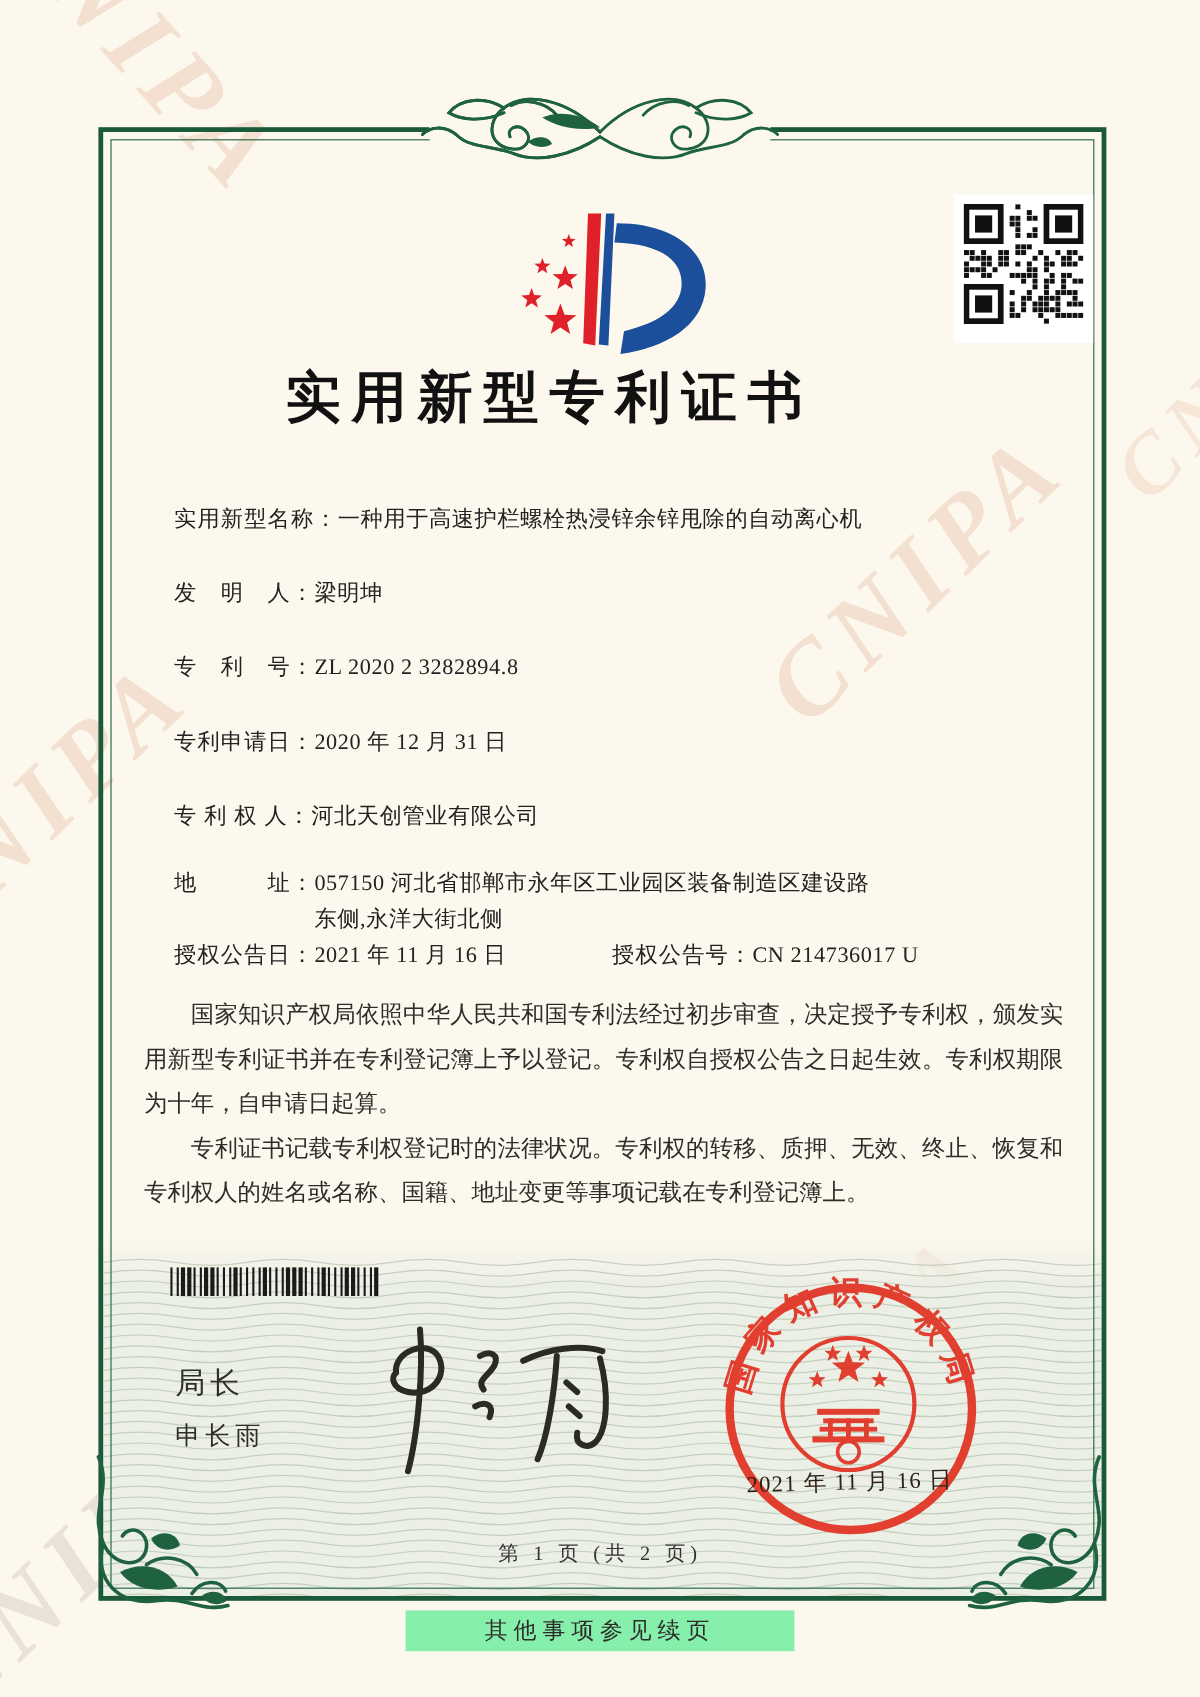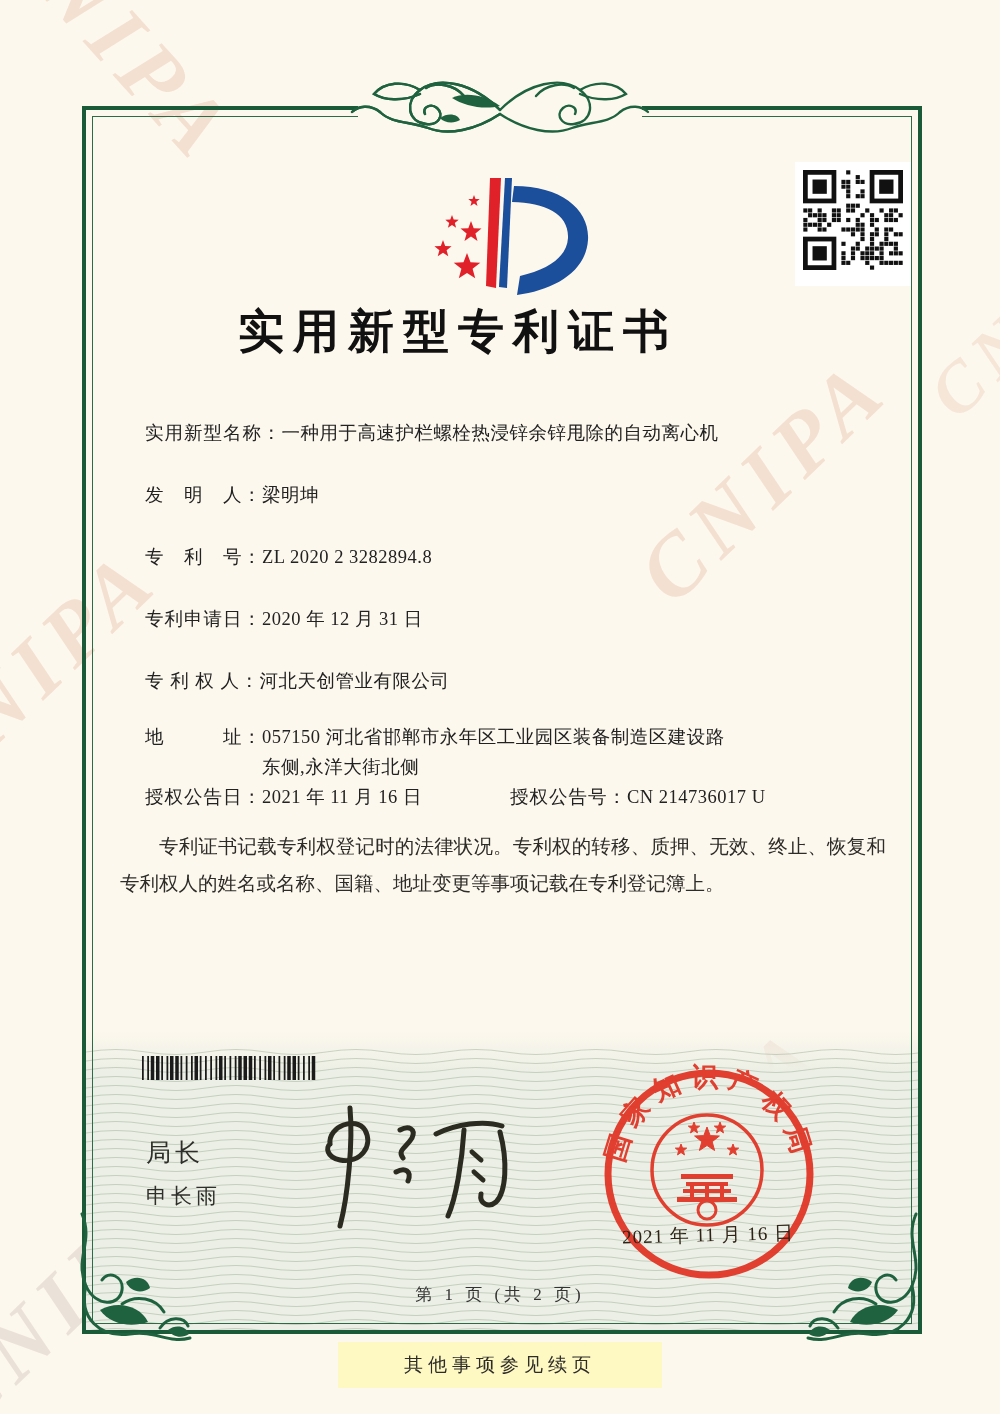--- a/index.html
+++ b/index.html
@@ -37,21 +37,21 @@
   .barcode{left:140px;top:1056px;width:270px;height:26px;}
   .officer-title{left:146px;top:1136px;font-size:25px;letter-spacing:4px;color:#2e2e2a;
                  font-family:"Liberation Sans","DejaVu Sans",sans-serif;}
   .officer-name{left:146px;top:1182px;font-size:21px;letter-spacing:4px;color:#2e2e2a;
                 font-family:Liberation Sans, sans-serif;}
   .signature{left:288px;top:1100px;}
   .seal{left:593px;top:1058px;}
   .seal-date{left:622px;top:1222px;width:190px;font-size:19px;letter-spacing:1px;color:#2f2317;
              transform:rotate(-1.5deg);white-space:nowrap;}
   .page-num{left:0;top:1283px;width:1000px;text-align:center;font-size:17px;letter-spacing:4px;color:#333;}
-  .note-box{left:338px;top:1342px;width:324px;height:46px;background:#fef9c3;
+  .note-box{left:338px;top:1342px;width:324px;height:34px;background:#86efac;
             display:flex;align-items:center;justify-content:center;}
   .note-text{font-size:19px;letter-spacing:5px;color:#2e2c28;}
   .flourish-top{left:344px;top:60px;}
   .corner-bl{left:56px;top:1212px;}
   .corner-br{left:782px;top:1212px;transform:scaleX(-1);}
 </style>
 </head>
 <body>
 
 <div class="page">
@@ -332,20 +332,21 @@
         <span class="fvalue">2021 年 11 月 16 日</span>
       </div>
       <div class="gpair">
         <span class="flabel">授权公告号：</span>
         <span class="fvalue">CN 214736017 U</span>
       </div>
     </div>
   </div>
 
   <div class="abs legal">
+    <p>国家知识产权局依照中华人民共和国专利法经过初步审查，决定授予专利权，颁发实用新型专利证书并在专利登记簿上予以登记。专利权自授权公告之日起生效。专利权期限为十年，自申请日起算。</p>
     <p>专利证书记载专利权登记时的法律状况。专利权的转移、质押、无效、终止、恢复和专利权人的姓名或名称、国籍、地址变更等事项记载在专利登记簿上。</p>
   </div>
 
   <div class="abs barcode">
     <svg id="bc" width="270" height="26" xmlns="http://www.w3.org/2000/svg">
         <rect x="2" y="0" width="1.75" height="24" fill="#1a1a1a"></rect>
         <rect x="7.25" y="0" width="1.75" height="24" fill="#1a1a1a"></rect>
         <rect x="10.75" y="0" width="3.5" height="24" fill="#1a1a1a"></rect>
         <rect x="16" y="0" width="3.5" height="24" fill="#1a1a1a"></rect>
         <rect x="21.25" y="0" width="1.75" height="24" fill="#1a1a1a"></rect>

